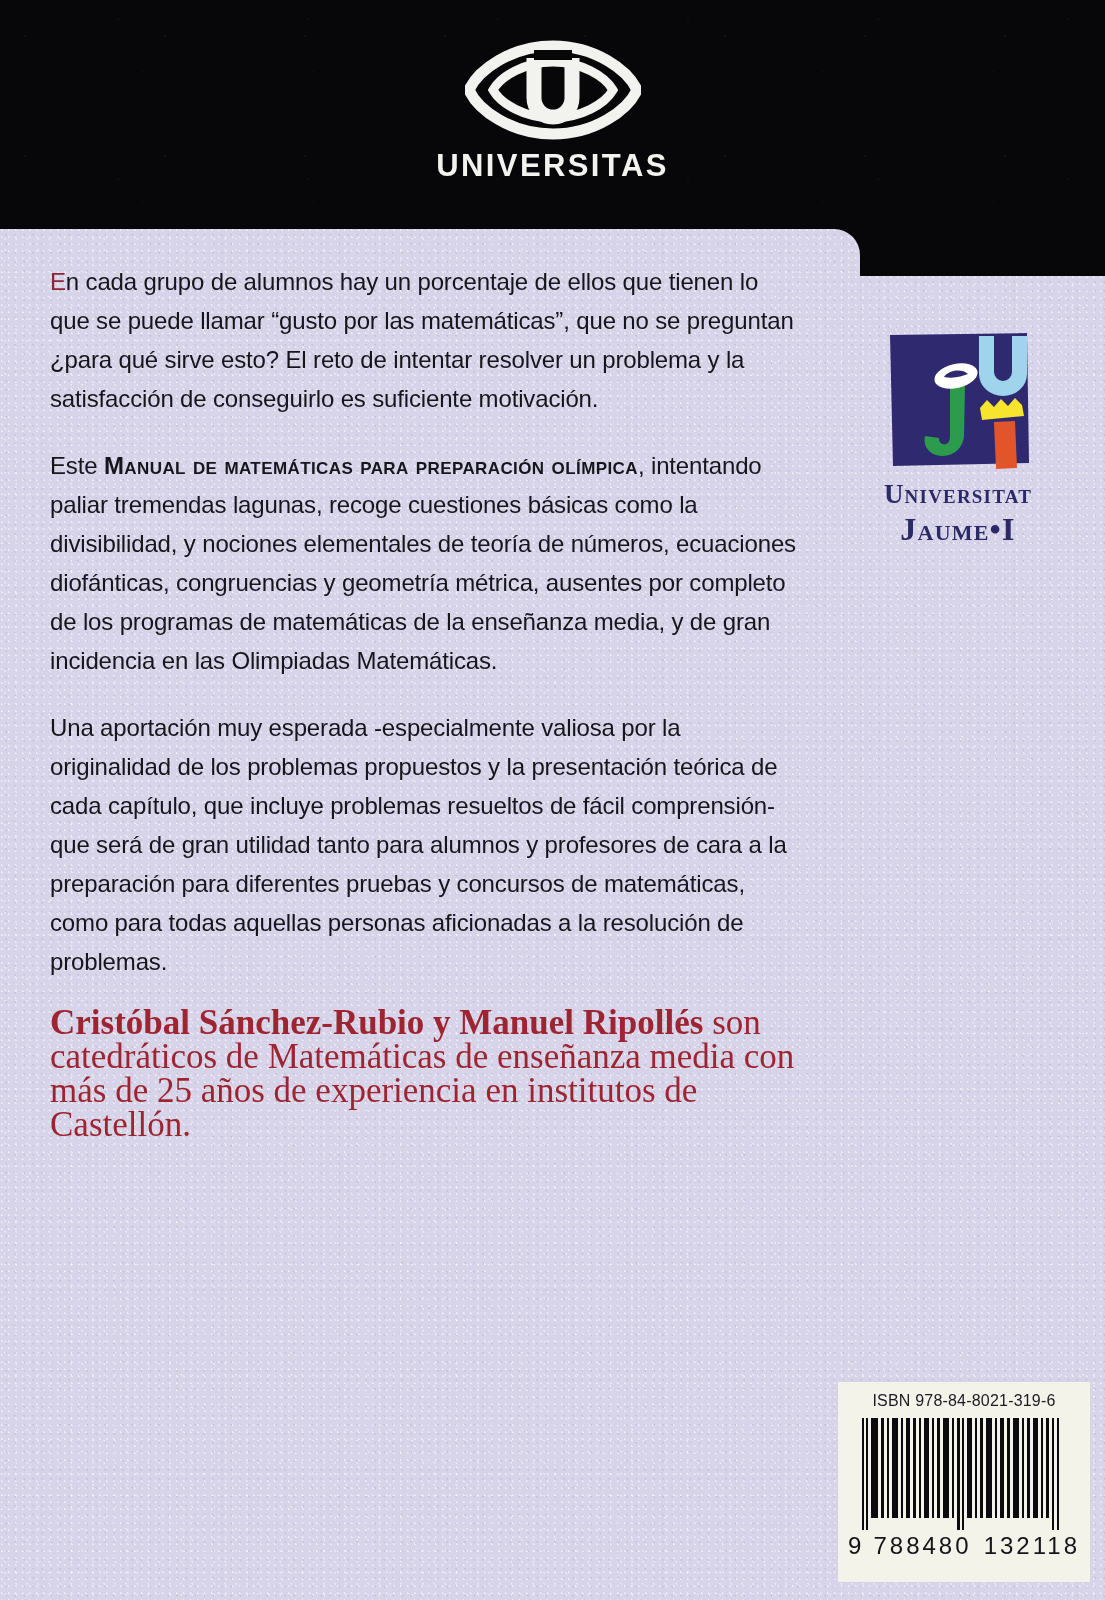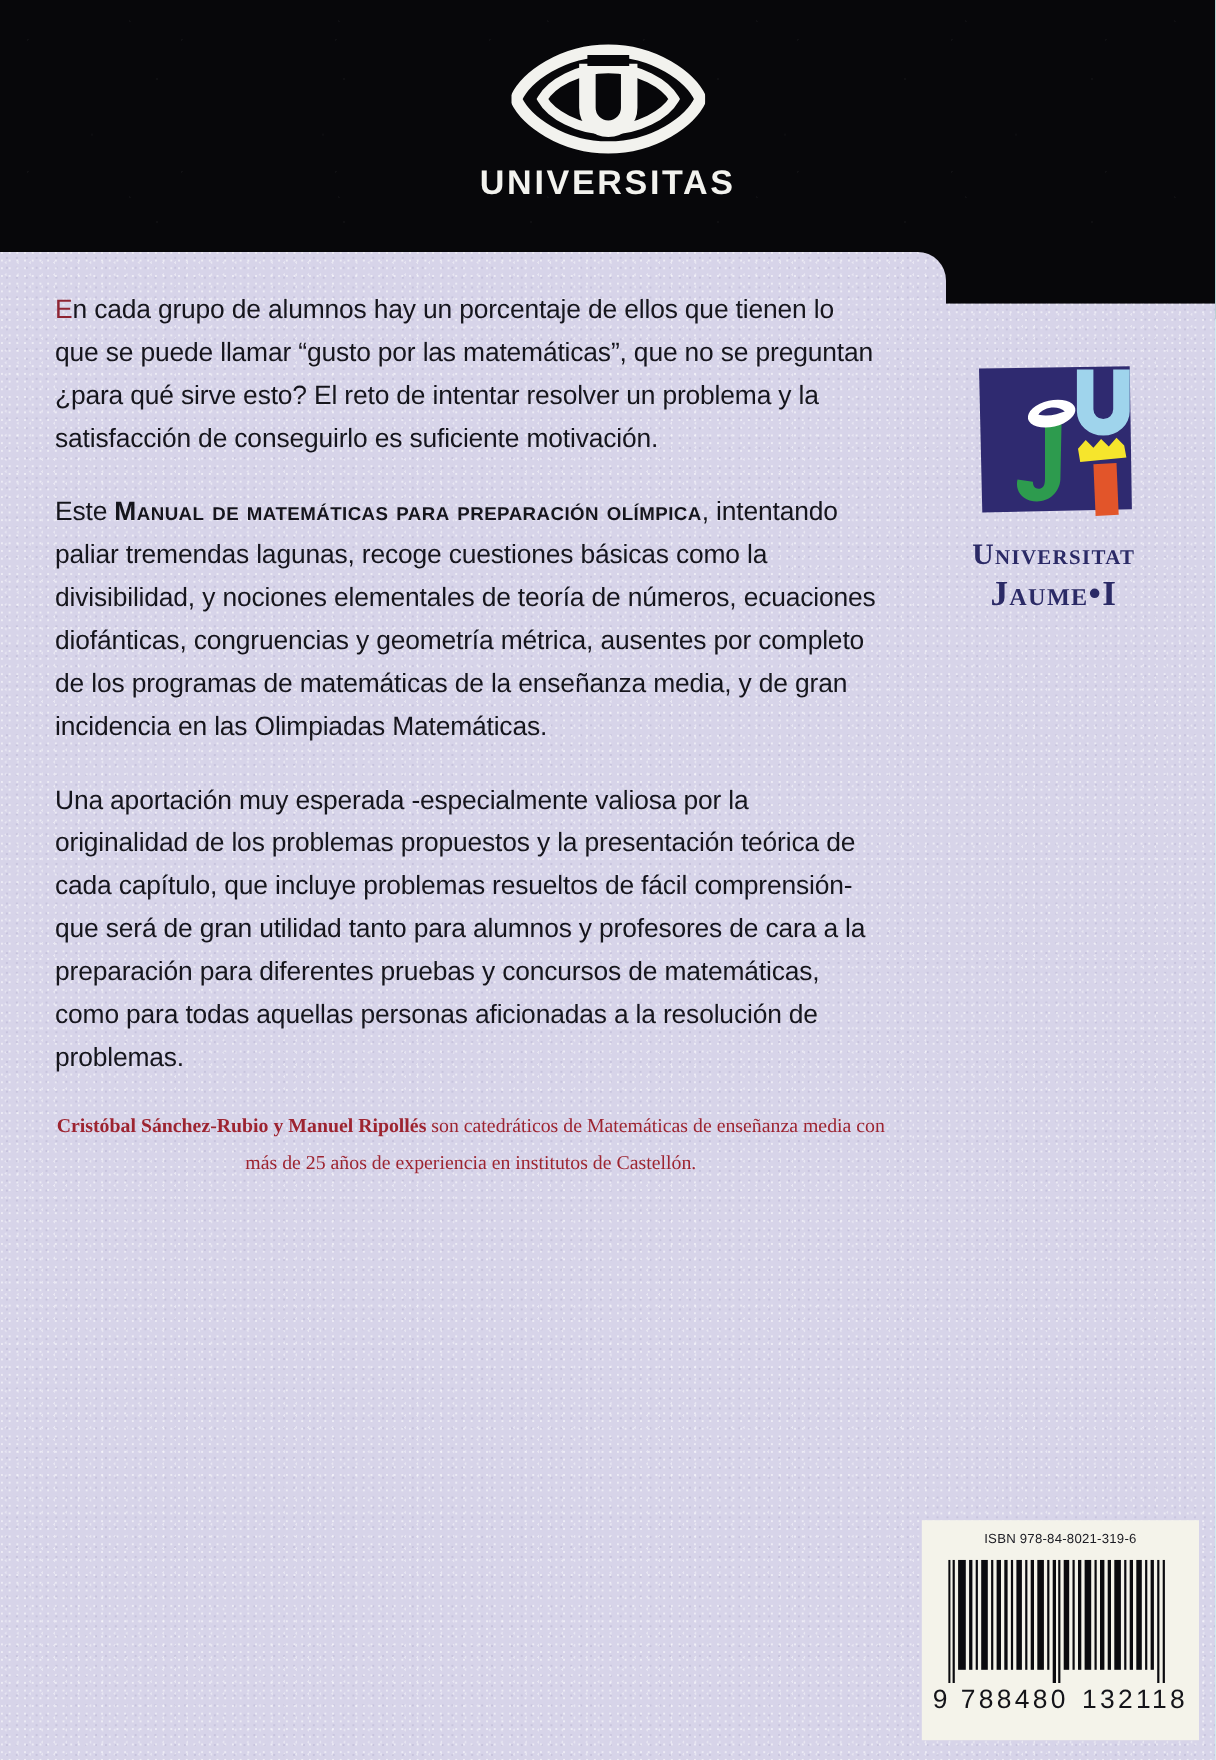--- a/index.html
+++ b/index.html
@@ -9,21 +9,21 @@
   }
   body {
     font-family: "Liberation Sans", sans-serif;
   }
 
   #cover {
     position: relative;
     width: 1105px;
     height: 1600px;
     overflow: hidden;
-    background: #5eead4;
+    background: #84cc16;
   }
 
   
   #top-band {
     position: absolute;
     left: 0; top: 0;
     width: 1105px;
     height: 290px;
     background: #07070a;
   }
@@ -115,23 +115,22 @@
   }
 
   
   #bio {
     position: absolute;
     left: 50px;
     top: 1006px;
     width: 756px;
     color: #9d2430;
     font-family: "Liberation Serif", serif;
-    font-size: 18px;
+    font-size: 35px;
     line-height: 34px;
-    text-align: center;
   }
   #bio .names {
     font-weight: 700;
   }
   #bio p { margin: 0; }
 
   
   #uji {
     position: absolute;
     left: 858px;
@@ -142,40 +141,40 @@
   #uji-mark { display: block; margin: 0 auto; }
   #uji-line1, #uji-line2 {
     display: block;
     color: #2b2a66;
     font-family: "Liberation Serif", serif;
     font-weight: 700;
     font-variant: small-caps;
     letter-spacing: 1.2px;
     text-align: center;
   }
-  #uji-line1 { font-size: 27px; margin-top: 19px; }
+  #uji-line1 { font-size: 27px; margin-top: 9px; }
   #uji-line2 { font-size: 32px; margin-top: 1px; }
 
   
   #barcode-box {
     position: absolute;
     left: 838px;
     top: 1382px;
     width: 252px;
     height: 200px;
     background: #f4f3ea;
   }
   #isbn-text {
     position: absolute;
     left: 0; top: 10px;
     width: 252px;
     text-align: center;
     color: #1b1b22;
     font-family: "Liberation Sans", sans-serif;
-    font-size: 12px;
+    font-size: 16px;
     letter-spacing: 0.2px;
   }
   #barcode-svg {
     position: absolute;
     left: 24px; top: 36px;
   }
   #ean-digits {
     position: absolute;
     left: 10px;
     top: 150px;

